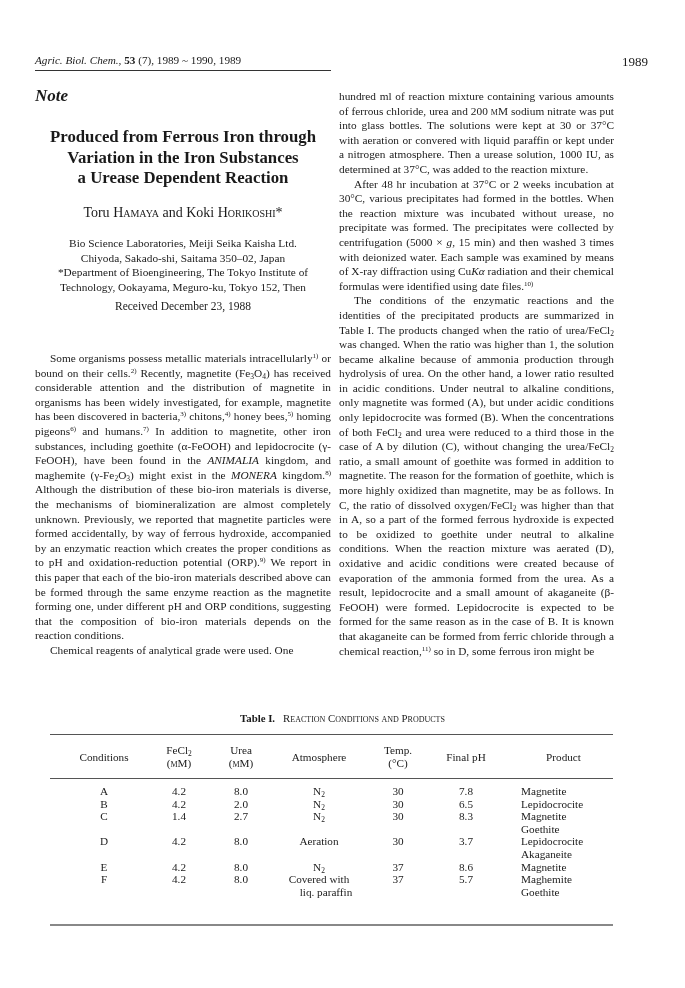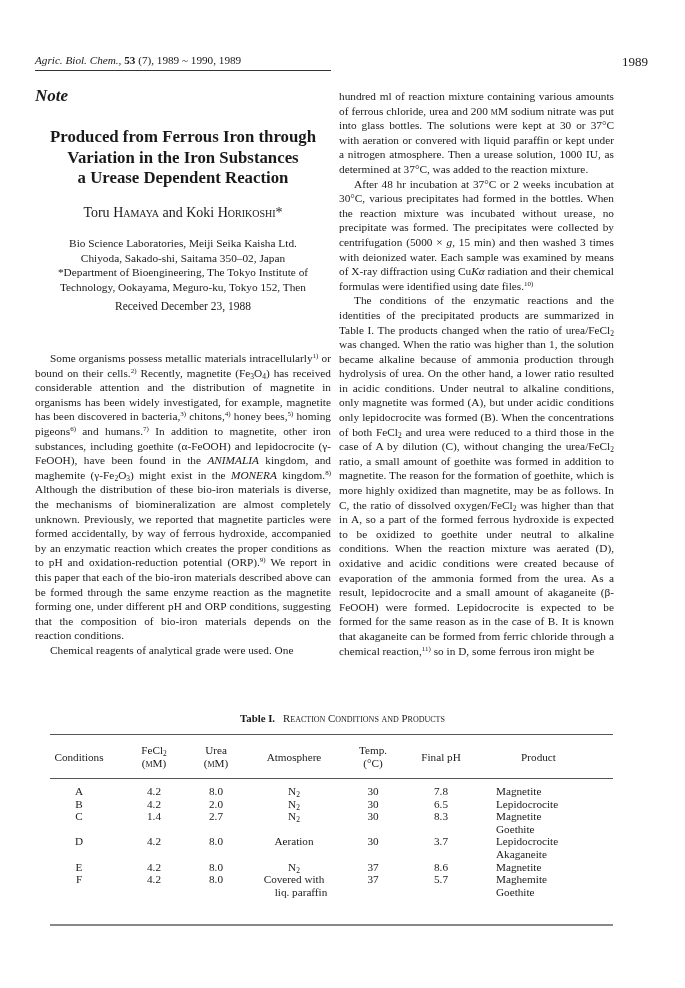--- a/index.html
+++ b/index.html
@@ -20,21 +20,21 @@
   .col { font-size:11.3px; line-height:14.6px; text-align:justify; width:296px; }
   .col p { margin:0; }
   .col p.ind { text-indent:15px; }
   .col-left { left:35px; top:351px; }
   .col-right { left:339px; top:89px; width:275px; }
   sup { font-size:7px; line-height:0; vertical-align:4px; }
   sub { font-size:7.5px; line-height:0; vertical-align:-2px; }
   .table-caption { left:0; width:685px; top:712px; text-align:center; font-size:10.8px; }
   .table-caption b { font-weight:bold; margin-right:8px; }
   .rule { position:absolute; left:50px; width:563px; background:#555; }
-  table.data { position:absolute; left:36px; top:738px; width:563px; border-collapse:collapse; font-size:11.2px; line-height:12.6px; }
+  table.data { position:absolute; left:61px; top:738px; width:563px; border-collapse:collapse; font-size:11.2px; line-height:12.6px; }
   table.data th { font-weight:normal; text-align:center; vertical-align:middle; height:38px; padding:0; }
   table.data td { text-align:center; vertical-align:top; padding:0; }
   table.data td.prod { text-align:left; padding-left:18px; }
   table.data tr.first td { padding-top:9px; }
   .c1 { width:86px; } .c2 { width:64px; } .c3 { width:60px; } .c4 { width:96px; }
   .c5 { width:62px; } .c6 { width:74px; } .c7 { width:121px; }
 </style>
 </head>
 <body>
 

